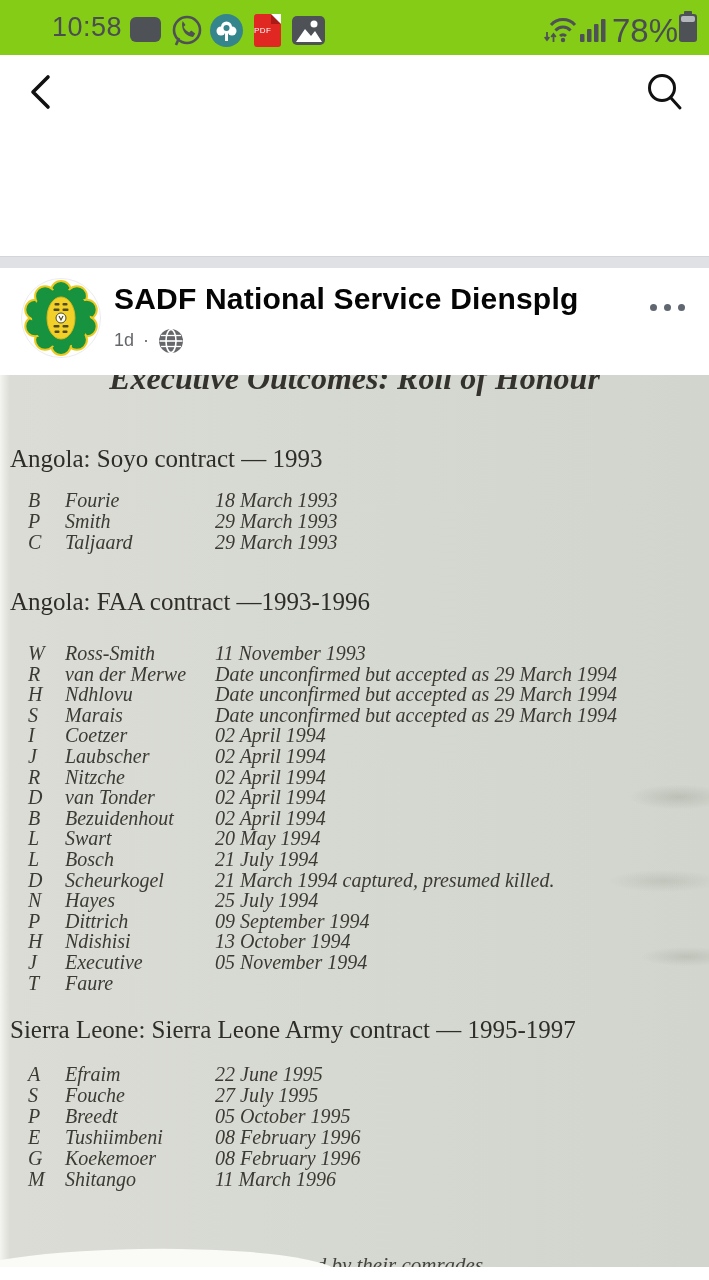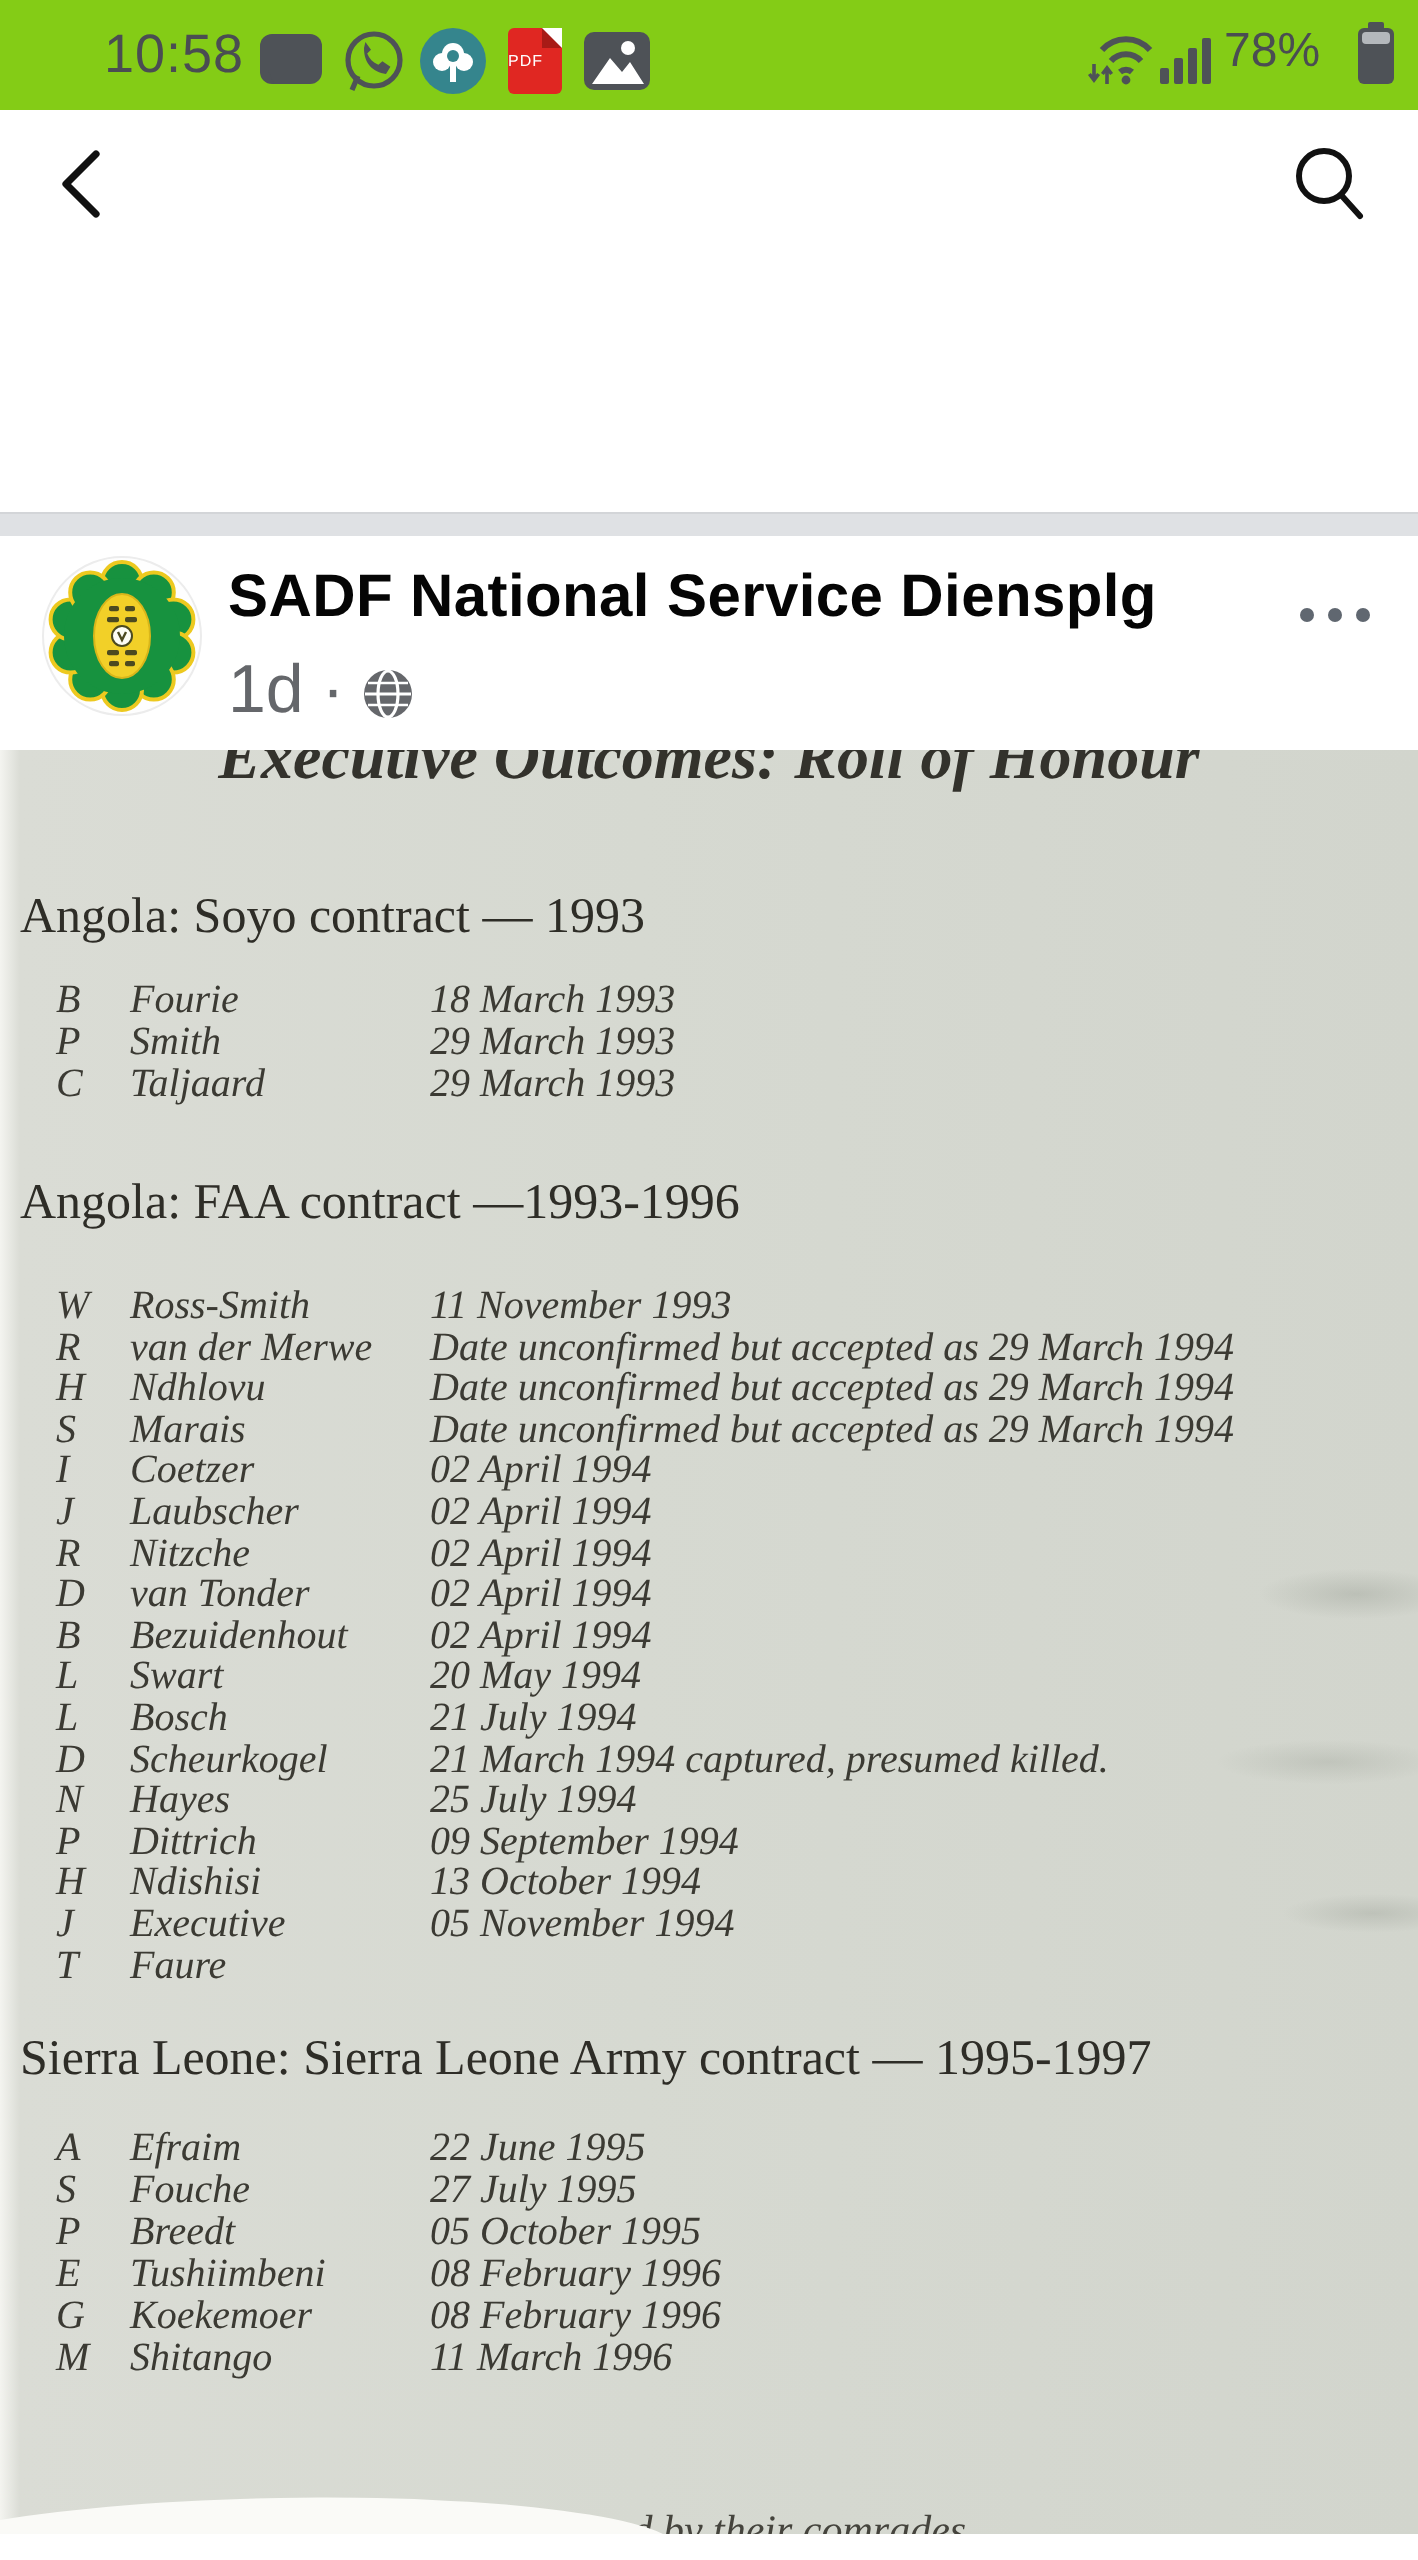--- a/index.html
+++ b/index.html
@@ -15,21 +15,21 @@
   .sb-wa{position:absolute;left:170px;top:14px;}
   .sb-tree{position:absolute;left:210px;top:14px;width:33px;height:33px;border-radius:50%;background:#35858d;}
   .sb-tree svg{position:absolute;left:4px;top:3px;}
   .sb-pdf{position:absolute;left:254px;top:14px;width:27px;height:33px;background:#e02722;border-radius:3px;}
   .sb-pdf:before{content:"";position:absolute;right:0;top:0;border:5px solid #fff;border-left-color:#a81b16;border-bottom-color:#a81b16;}
   .sb-pdf span{position:absolute;left:0;right:0;top:12px;text-align:left;color:#fff;font-size:8px;font-weight:normal;letter-spacing:.5px;}
   .sb-gallery{position:absolute;left:292px;top:16px;width:33px;height:29px;background:#4e5257;border-radius:5px;overflow:hidden;}
   .sb-gallery svg{position:absolute;left:0;top:0;}
   .sb-wifi{position:absolute;left:543px;top:12px;}
   .sb-bars{position:absolute;left:580px;top:16px;}
-  .sb-pct{position:absolute;left:612px;top:12px;font-size:24px;color:#4a4d52;}
+  .sb-pct{position:absolute;left:612px;top:12px;font-size:33px;color:#4a4d52;}
   .sb-batt{position:absolute;left:678px;top:11px;width:20px;height:32px;}
   .sb-batt .cap{position:absolute;left:6px;top:0;width:8px;height:4px;background:#4e5257;border-radius:1px;}
   .sb-batt .body{position:absolute;left:1px;top:3px;width:18px;height:28px;background:#4e5257;border-radius:3px;}
   .sb-batt .empty{position:absolute;left:3px;top:5px;width:14px;height:6px;background:#b4b8bc;border-radius:2px;}
 
   
   #nav-bar{position:absolute;top:55px;left:0;width:709px;height:71px;background:#fff;border-bottom:1px solid #e7e8ea;}
   .nav-back{position:absolute;left:26px;top:17px;width:36px;height:40px;cursor:pointer;}
   .nav-search{position:absolute;left:644px;top:16px;width:42px;height:42px;cursor:pointer;}
 
@@ -46,21 +46,21 @@
   .peek .sq{width:32px;height:30px;border:3px solid #4b4f55;border-radius:7px;margin-top:-17px;}
   .peek .ci{width:28px;height:28px;border:3px solid #4b4f55;border-radius:50%;margin-top:-16px;}
   .peek .vv{width:16px;height:16px;border:3px solid transparent;border-bottom:3px solid #4b4f55;border-right:3px solid #4b4f55;transform:rotate(45deg);margin-top:-12px;}
 
   #section-divider{position:absolute;top:256px;left:0;width:709px;height:12px;background:#dfe1e4;border-top:1px solid #d3d5d8;}
 
   
   #post-header{position:absolute;top:268px;left:0;width:709px;height:107px;background:#fff;}
   .avatar{position:absolute;left:21px;top:10px;width:80px;height:80px;border-radius:50%;cursor:pointer;}
   .post-author{position:absolute;left:114px;top:14px;font-size:30px;font-weight:bold;color:#050505;letter-spacing:.2px;cursor:pointer;}
-  .post-meta{position:absolute;left:114px;top:58px;font-size:34px;color:#65676b;display:flex;align-items:center;gap:9px;}
+  .post-meta{position:absolute;left:114px;top:58px;font-size:18px;color:#65676b;display:flex;align-items:center;gap:9px;}
   .globe{display:inline-block;margin-top:2px;}
   .post-menu{position:absolute;left:650px;top:24px;width:48px;height:30px;display:flex;gap:7px;align-items:center;cursor:pointer;}
   .post-menu i{width:7px;height:7px;border-radius:50%;background:#606770;}
 
   
   #doc{position:absolute;top:375px;left:0;width:709px;height:892px;overflow:hidden;
        background:linear-gradient(90deg,#f4f4f0 0px,#dadcd5 10px,#d6d9d1 45%,#d2d5cd 100%);
        font-family:"Liberation Serif",serif;color:#3b3a33;}
   .doc-smudge{position:absolute;right:0;top:380px;width:140px;height:280px;pointer-events:none;
        background:radial-gradient(70px 18px at 78% 15%,rgba(130,136,125,.28),transparent 70%),

